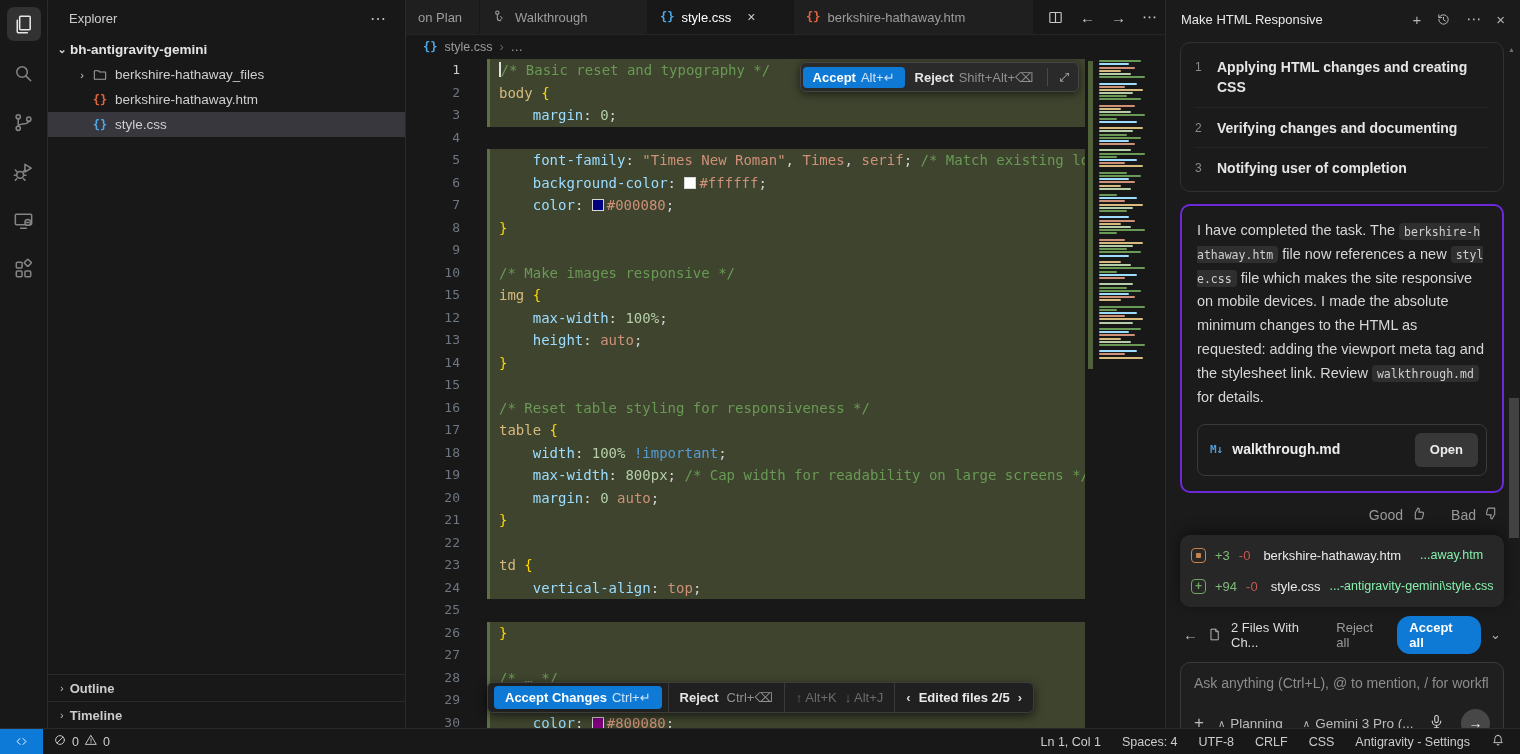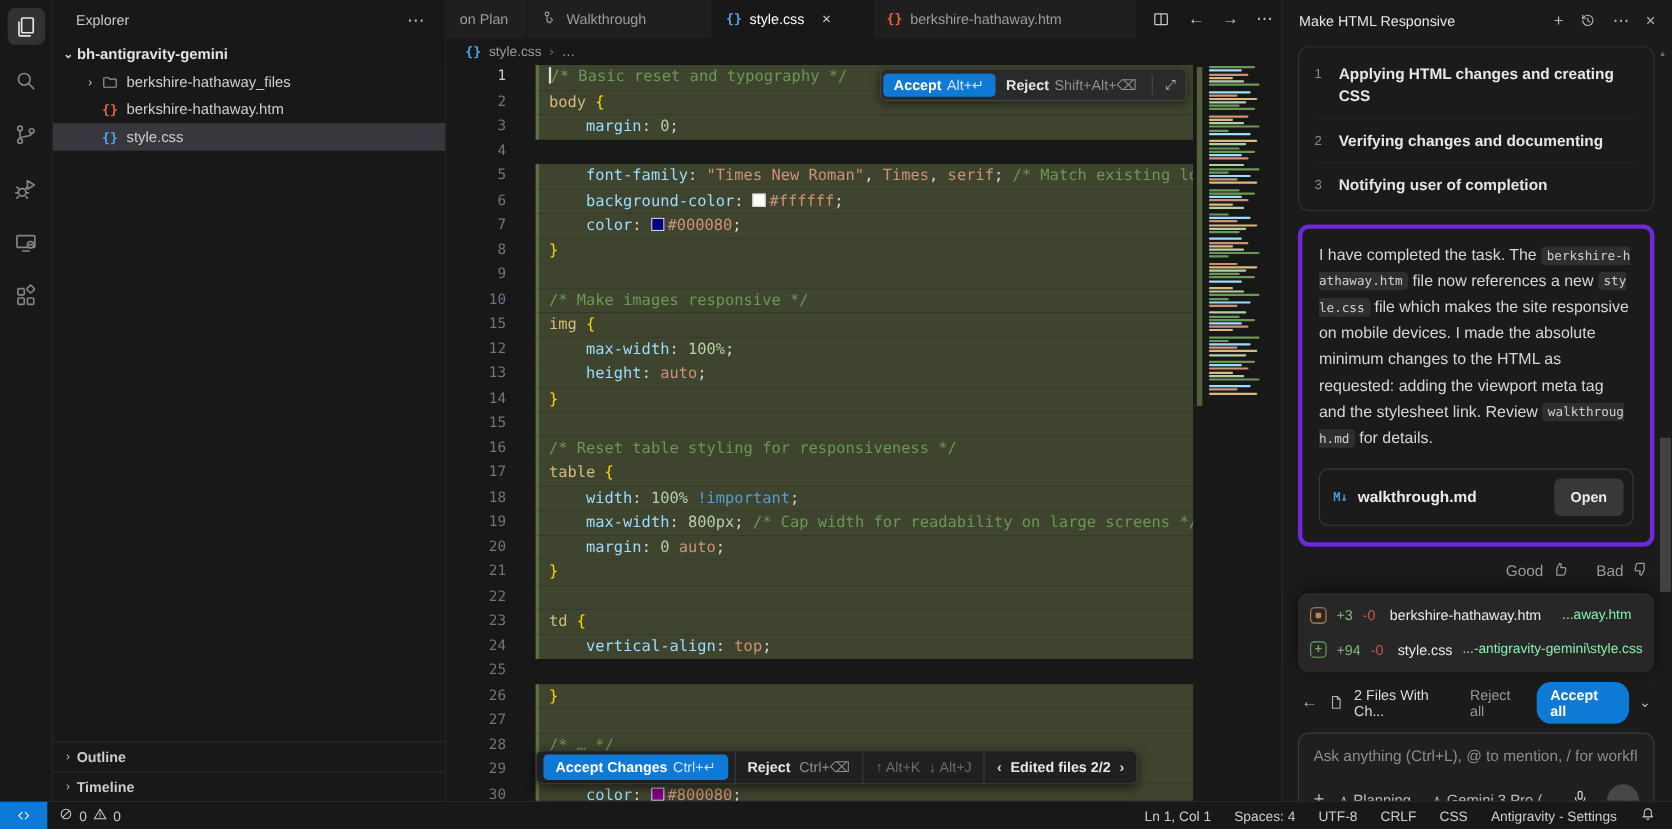--- a/index.html
+++ b/index.html
@@ -90,21 +90,21 @@
   .panel-header { height:38px; display:flex; align-items:center; padding:0 15px; font-size:13px; color:#e8e8e8; flex:none; }
   .panel-header .ptitle { flex:1; }
   .ph-icons { display:flex; gap:15px; color:#b5b5b5; align-items:center; }
   .ph-icons span { cursor:pointer; font-size:15px; }
   .ph-icons svg { width:15px; height:15px; vertical-align:-2px; }
   .panel-body { flex:1; min-height:0; display:flex; flex-direction:column; padding:4px 16px 0 14px; }
   .task-card { border:1px solid #313131; border-radius:10px; padding:4px 14px; margin-bottom:12px; flex:none; }
   .step { display:flex; gap:13px; padding:10px 0 9px; font-size:14px; font-weight:bold; color:#e6e6e6; line-height:1.45; }
   .step + .step { border-top:1px solid #262626; }
   .step-num { color:#8a8a8a; font-weight:normal; font-size:12px; width:9px; flex:none; padding-top:2px; }
-  .msg-card { border:4px solid #6d28d9; border-radius:10px; padding:13px 15px 15px; font-size:14.5px; line-height:1.64; color:#d6d6d6; flex:none; }
+  .msg-card { border:2px solid #6d28d9; border-radius:10px; padding:13px 15px 15px; font-size:14.5px; line-height:1.64; color:#d6d6d6; flex:none; }
   .inline-code { font-family:"DejaVu Sans Mono",monospace; font-size:11.5px; background:#2f2f2f; padding:1.5px 5px; border-radius:4px; color:#cfcfcf; word-break:break-all; }
   .attach { display:flex; align-items:center; gap:9px; border:1px solid #3a3a3a; border-radius:8px; padding:8px 8px 8px 12px; margin-top:15px; }
   .md-badge { color:#4f9cd8; font-family:"DejaVu Sans Mono",monospace; font-size:11px; font-weight:bold; flex:none; }
   .attach .aname { flex:1; font-weight:bold; color:#ececec; font-size:14px; }
   .open-btn { background:#383838; border-radius:6px; padding:6px 15px; font-weight:bold; color:#ececec; font-size:13px; cursor:pointer; }
   .feedback { display:flex; justify-content:flex-end; align-items:center; gap:7px; padding:12px 4px 10px; color:#9a9a9a; font-size:14px; flex:none; }
   .feedback svg { width:17px; height:17px; cursor:pointer; }
   .fb-spacer { width:10px; }
   .changes-card { background:#272727; border-radius:10px; padding:5px 11px; box-shadow:0 -4px 14px rgba(0,0,0,.45); flex:none; margin-top:auto; }
   .chg-row { display:flex; align-items:center; gap:9px; height:31px; font-size:13px; cursor:pointer; min-width:0; }
@@ -435,21 +435,21 @@
           <span class="bw-seg">
             <span style="color:#e6e6e6;font-weight:bold">Reject</span>
             <span style="color:#8f8f8f">Ctrl+⌫</span>
           </span>
           <span class="bw-seg bw-muted">
             <span>↑ Alt+K</span>
             <span>↓ Alt+J</span>
           </span>
           <span class="bw-seg">
             <span class="bw-nav">‹</span>
-            <span style="color:#e8e8e8;font-weight:bold">Edited files 2/2</span>
+            <span style="color:#e8e8e8;font-weight:bold">Edited files 2/5</span>
             <span class="bw-nav">›</span>
           </span>
         </div>
       </div>
     </div>
 
     <div class="panel">
       <div class="panel-header">
         <span class="ptitle">Make HTML Responsive</span>
         <span class="ph-icons">

